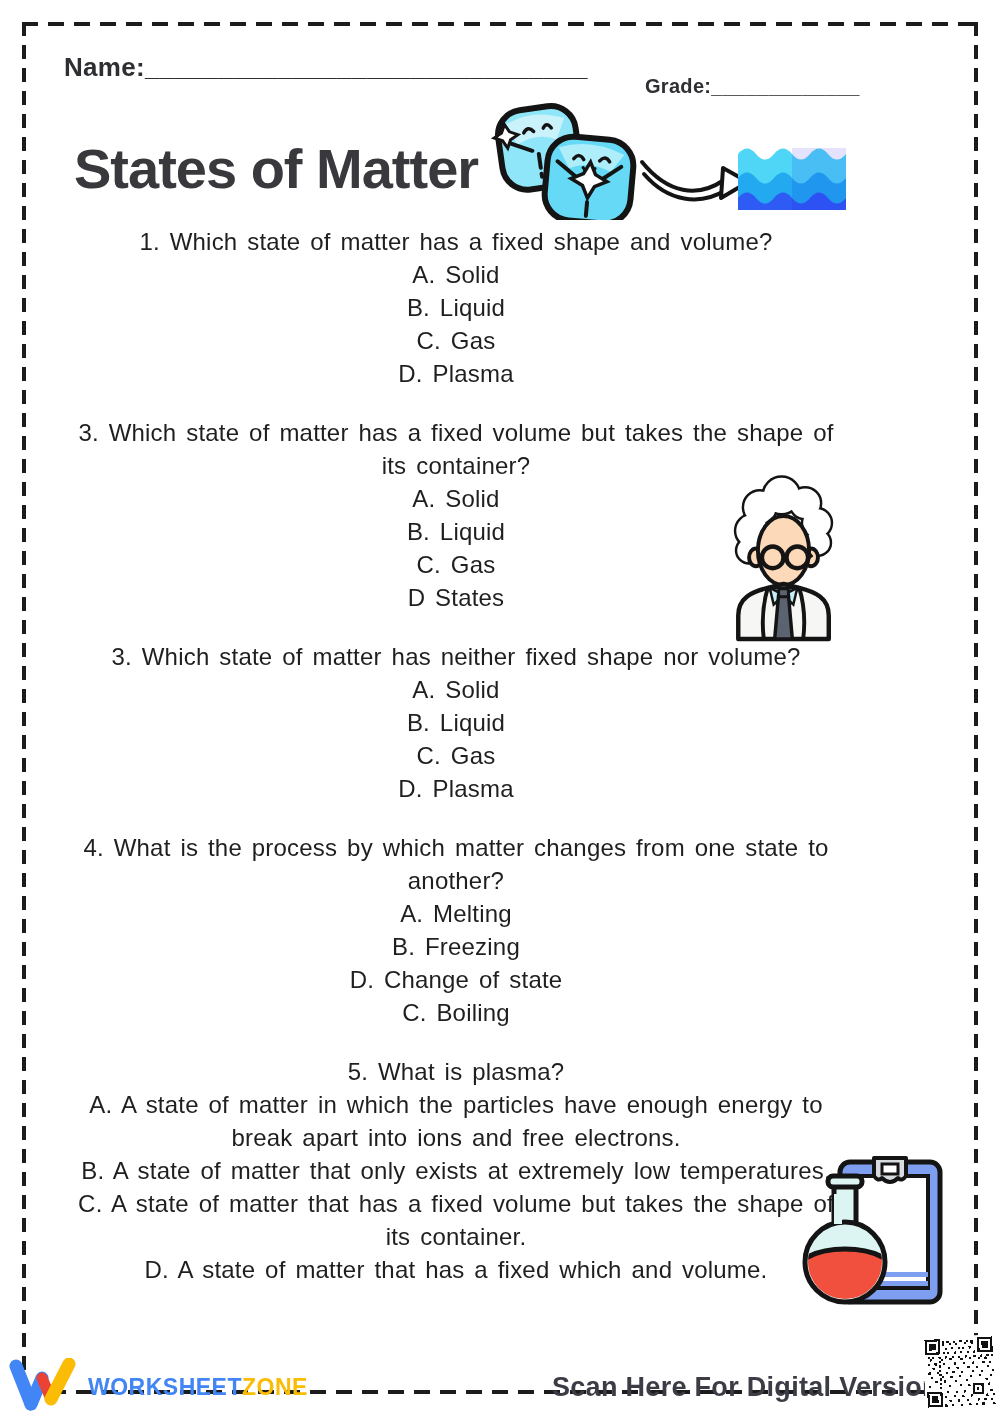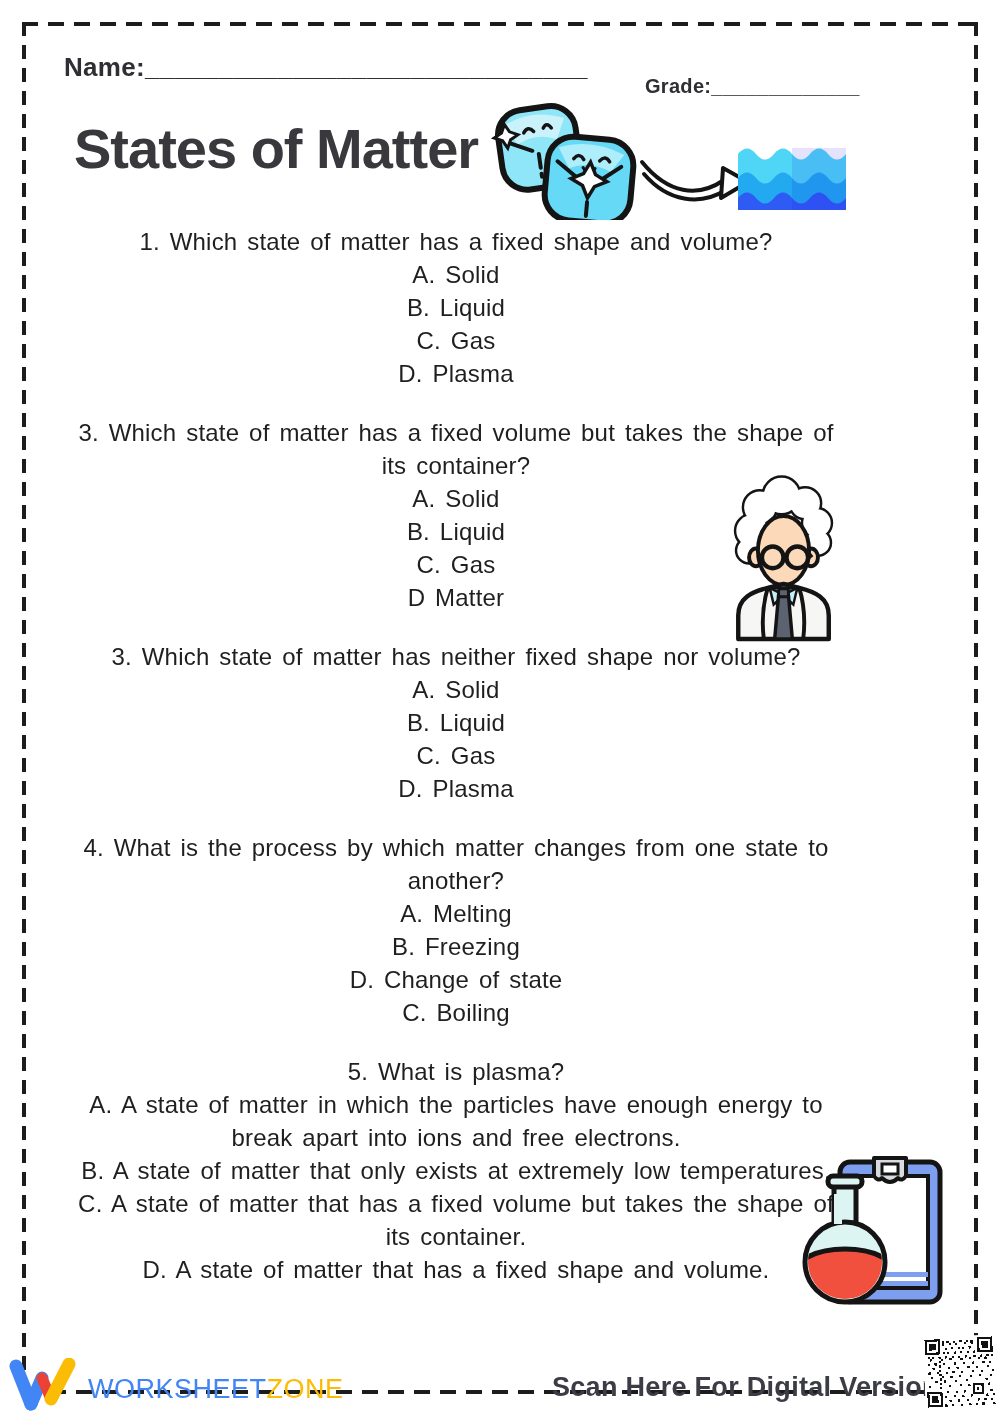--- a/index.html
+++ b/index.html
@@ -11,36 +11,36 @@
   .dash-h{position:absolute;height:4px;
     background:repeating-linear-gradient(90deg,#1c1c1c 0 16px,transparent 16px 26px);}
   .dash-v{position:absolute;width:4px;
     background:repeating-linear-gradient(180deg,#1c1c1c 0 14px,transparent 14px 23px);}
   
   .name-row{position:absolute;left:64px;top:52px;width:870px;font-size:26px;
     font-weight:700;color:#2e2e33;letter-spacing:.3px;white-space:nowrap;}
   .grade-wrap{position:absolute;left:645px;top:60px;font-size:20px;font-weight:700;
     color:#2e2e33;letter-spacing:.3px;white-space:nowrap;margin-top:15px;}
   .blank-line{font-weight:700;color:#2e2e33;}
-  .page-title{position:absolute;left:74px;top:116px;font-size:56px;font-weight:800;
+  .page-title{position:absolute;left:74px;top:136px;font-size:56px;font-weight:800;
     color:#38383d;letter-spacing:-1px;}
   .title-art{position:absolute;left:480px;top:98px;}
   
   .questions{position:absolute;left:65px;top:225px;width:782px;
     font-size:24px;line-height:33px;color:#1f1f1f;word-spacing:3px;letter-spacing:.2px;text-align:center;}
   .question{margin-bottom:26px;}
   .q-text,.q-option{display:block;}
   
   .scientist{position:absolute;left:722px;top:460px;}
   .flask-art{position:absolute;left:798px;top:1154px;}
   
   .footer-line{top:1390px;left:24px;width:952px;z-index:1;}
   .logo{position:absolute;left:8px;top:1358px;z-index:2;}
-  .logo-text{position:absolute;left:88px;top:1374px;z-index:2;font-size:27px;
-    font-weight:400;letter-spacing:.5px;white-space:nowrap;}
+  .logo-text{position:absolute;left:88px;top:1374px;z-index:2;font-size:23px;
+    font-weight:700;letter-spacing:.5px;white-space:nowrap;}
   .logo-text .w1{color:#4285F4;}
   .logo-text .w2{color:#FBBC05;}
   .scan-text{position:absolute;left:552px;top:1372px;z-index:2;font-size:27px;
     font-weight:600;color:#3c3c46;letter-spacing:.3px;white-space:nowrap;}
   .qr{position:absolute;left:924px;top:1336px;z-index:2;transform:rotate(-3deg);}
 </style>
 </head>
 <body>
 
 <div class="page">
@@ -98,21 +98,21 @@
       <span class="q-option">B. Liquid</span>
       <span class="q-option">C. Gas</span>
       <span class="q-option">D. Plasma</span>
     </div>
 
     <div class="question">
       <span class="q-text">3. Which state of matter has a fixed volume but takes the shape of its container?</span>
       <span class="q-option">A. Solid</span>
       <span class="q-option">B. Liquid</span>
       <span class="q-option">C. Gas</span>
-      <span class="q-option">D Matter</span>
+      <span class="q-option">D States</span>
     </div>
 
     <div class="question">
       <span class="q-text">3. Which state of matter has neither fixed shape nor volume?</span>
       <span class="q-option">A. Solid</span>
       <span class="q-option">B. Liquid</span>
       <span class="q-option">C. Gas</span>
       <span class="q-option">D. Plasma</span>
     </div>
 
@@ -122,21 +122,21 @@
       <span class="q-option">B. Freezing</span>
       <span class="q-option">D. Change of state</span>
       <span class="q-option">C. Boiling</span>
     </div>
 
     <div class="question">
       <span class="q-text">5. What is plasma?</span>
       <span class="q-option">A. A state of matter in which the particles have enough energy to break apart into ions and free electrons.</span>
       <span class="q-option">B. A state of matter that only exists at extremely low temperatures.</span>
       <span class="q-option">C. A state of matter that has a fixed volume but takes the shape of its container.</span>
-      <span class="q-option">D. A state of matter that has a fixed shape and volume.</span>
+      <span class="q-option">D. A state of matter that has a fixed which and volume.</span>
     </div>
 
   </div>
 
   <svg class="scientist" width="124" height="182" viewBox="0 0 125 185">
     <g>
       <g stroke="#141414" stroke-width="5" fill="#ffffff">
         <circle cx="30" cy="72" r="16"></circle>
           <circle cx="38" cy="48" r="16"></circle>
         <circle cx="60" cy="36" r="18"></circle>

